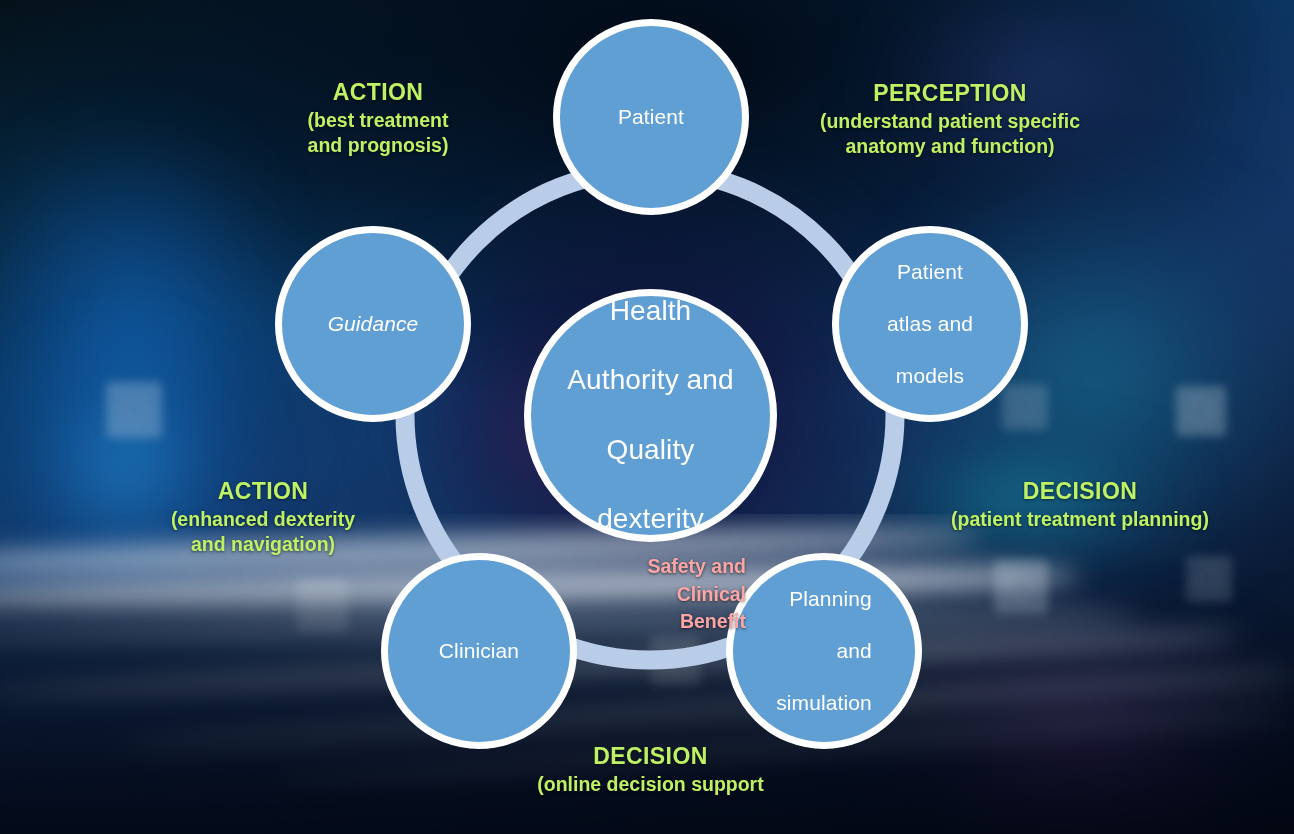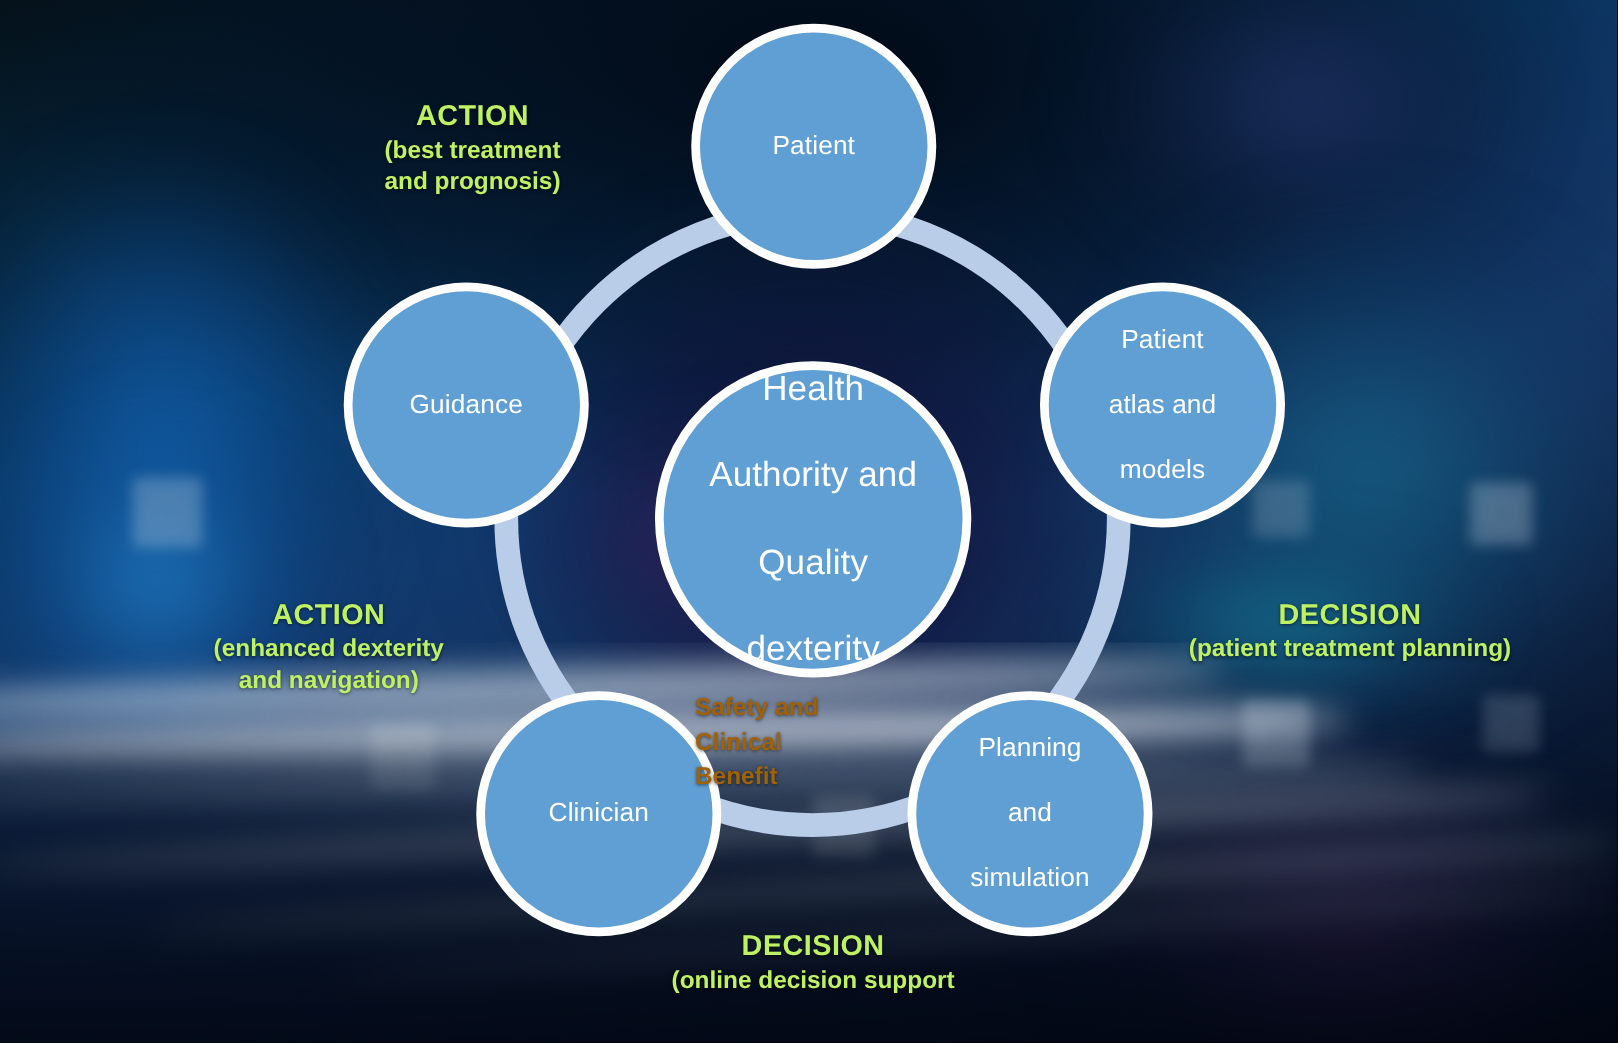--- a/index.html
+++ b/index.html
@@ -142,24 +142,24 @@
     color: #bef264;
     font-weight: bold;
     text-align: center;
     line-height: 1.30;
     text-shadow: 0 1px 3px rgba(0,0,0,0.55);
   }
   .label .hd { font-size: 23px; letter-spacing: .4px; }
   .label .sb { font-size: 19.5px; }
   .center-caption {
     position: absolute;
-    color: #a16207;
+    color: #fca5a5;
     font-weight: bold;
     font-size: 19.5px;
-    text-align: left;
+    text-align: right;
     line-height: 1.42;
     text-shadow: 0 1px 3px rgba(0,0,0,0.6);
   }
 </style>
 </head>
 <body>
 
 <div id="stage">
 
   <div class="bg-base"></div>
@@ -215,33 +215,33 @@
   </div>
 
   <div class="node outer" style="left:832px; top:226px; width:196px; height:196px;">
     <span>
       <span>Patient</span><br>
       <span>atlas and</span><br>
       <span>models</span>
     </span>
   </div>
 
-  <div class="node outer" style="left:726px; top:553px; width:196px; height:196px;">
+  <div class="node outer" style="left:726px; top:553px; width:196px; height:196px;text-align:right;">
     <span>
       <span>Planning</span><br>
       <span>and</span><br>
       <span>simulation</span>
     </span>
   </div>
 
   <div class="node outer" style="left:381px; top:553px; width:196px; height:196px;">
     <span>Clinician</span>
   </div>
 
-  <div class="node outer" style="left:275px; top:226px; width:196px; height:196px;">
+  <div class="node outer" style="left:275px; top:226px; width:196px; height:196px;font-style:italic;">
     <span>Guidance</span>
   </div>
 
   <div class="node center" style="left:524px; top:289px; width:253px; height:253px;">
     <span>
       <span>Health</span><br>
       <span>Authority and</span><br>
       <span>Quality</span><br>
       <span>dexterity</span>
     </span>
@@ -252,20 +252,25 @@
     <span>Clinical</span><br>
     <span>Benefit</span>
   </div>
 
   <div class="label" style="left:253px; top:78px; width:250px;">
     <div class="hd">ACTION</div>
     <div class="sb">(best treatment</div>
     <div class="sb">and prognosis)</div>
   </div>
 
+  <div class="label" style="left:790px; top:79px; width:320px;">
+    <div class="hd">PERCEPTION</div>
+    <div class="sb">(understand patient specific</div>
+    <div class="sb">anatomy and function)</div>
+  </div>
 
   <div class="label" style="left:930px; top:477px; width:300px;">
     <div class="hd">DECISION</div>
     <div class="sb">(patient treatment planning)</div>
   </div>
 
   <div class="label" style="left:498px; top:742px; width:305px;">
     <div class="hd">DECISION</div>
     <div class="sb">(online decision support</div>
   </div>

